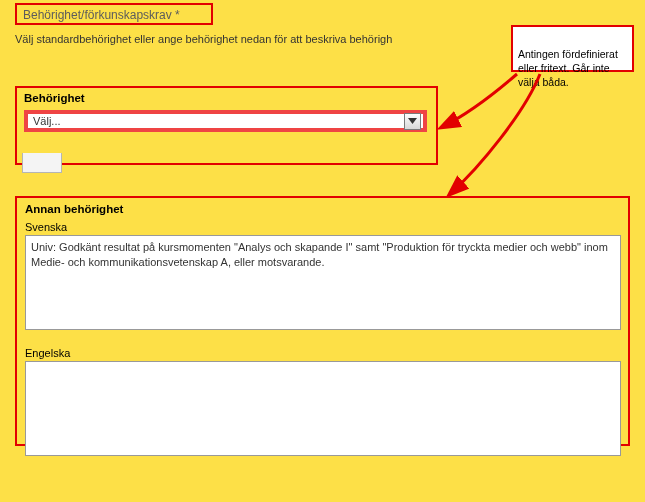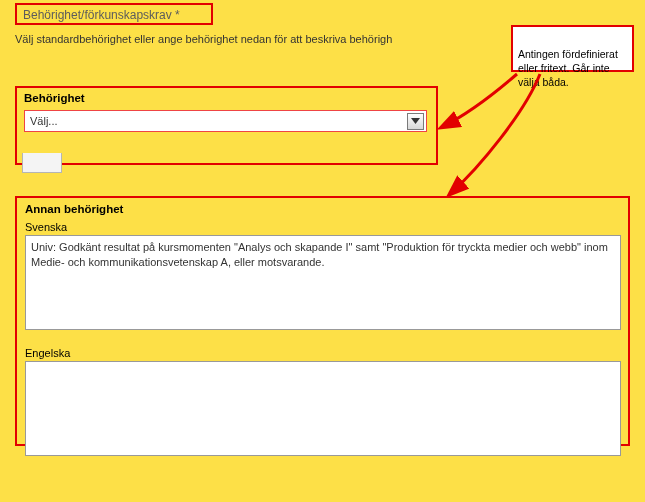--- a/index.html
+++ b/index.html
@@ -64,21 +64,21 @@
   .section-title {
     font-weight: bold;
     font-size: 11.5px;
     color: #000;
     margin-bottom: 6px;
   }
   .select-wrap {
     position: relative;
     width: 403px;
     height: 22px;
-    border: 1px solid #ef4444;
+    border: 4px solid #ef4444;
     background: #fff;
     box-sizing: border-box;
     display: flex;
     align-items: center;
     justify-content: space-between;
     padding: 0 2px 0 5px;
     font-size: 11px;
     color: #333;
     text-align: right;
   }

